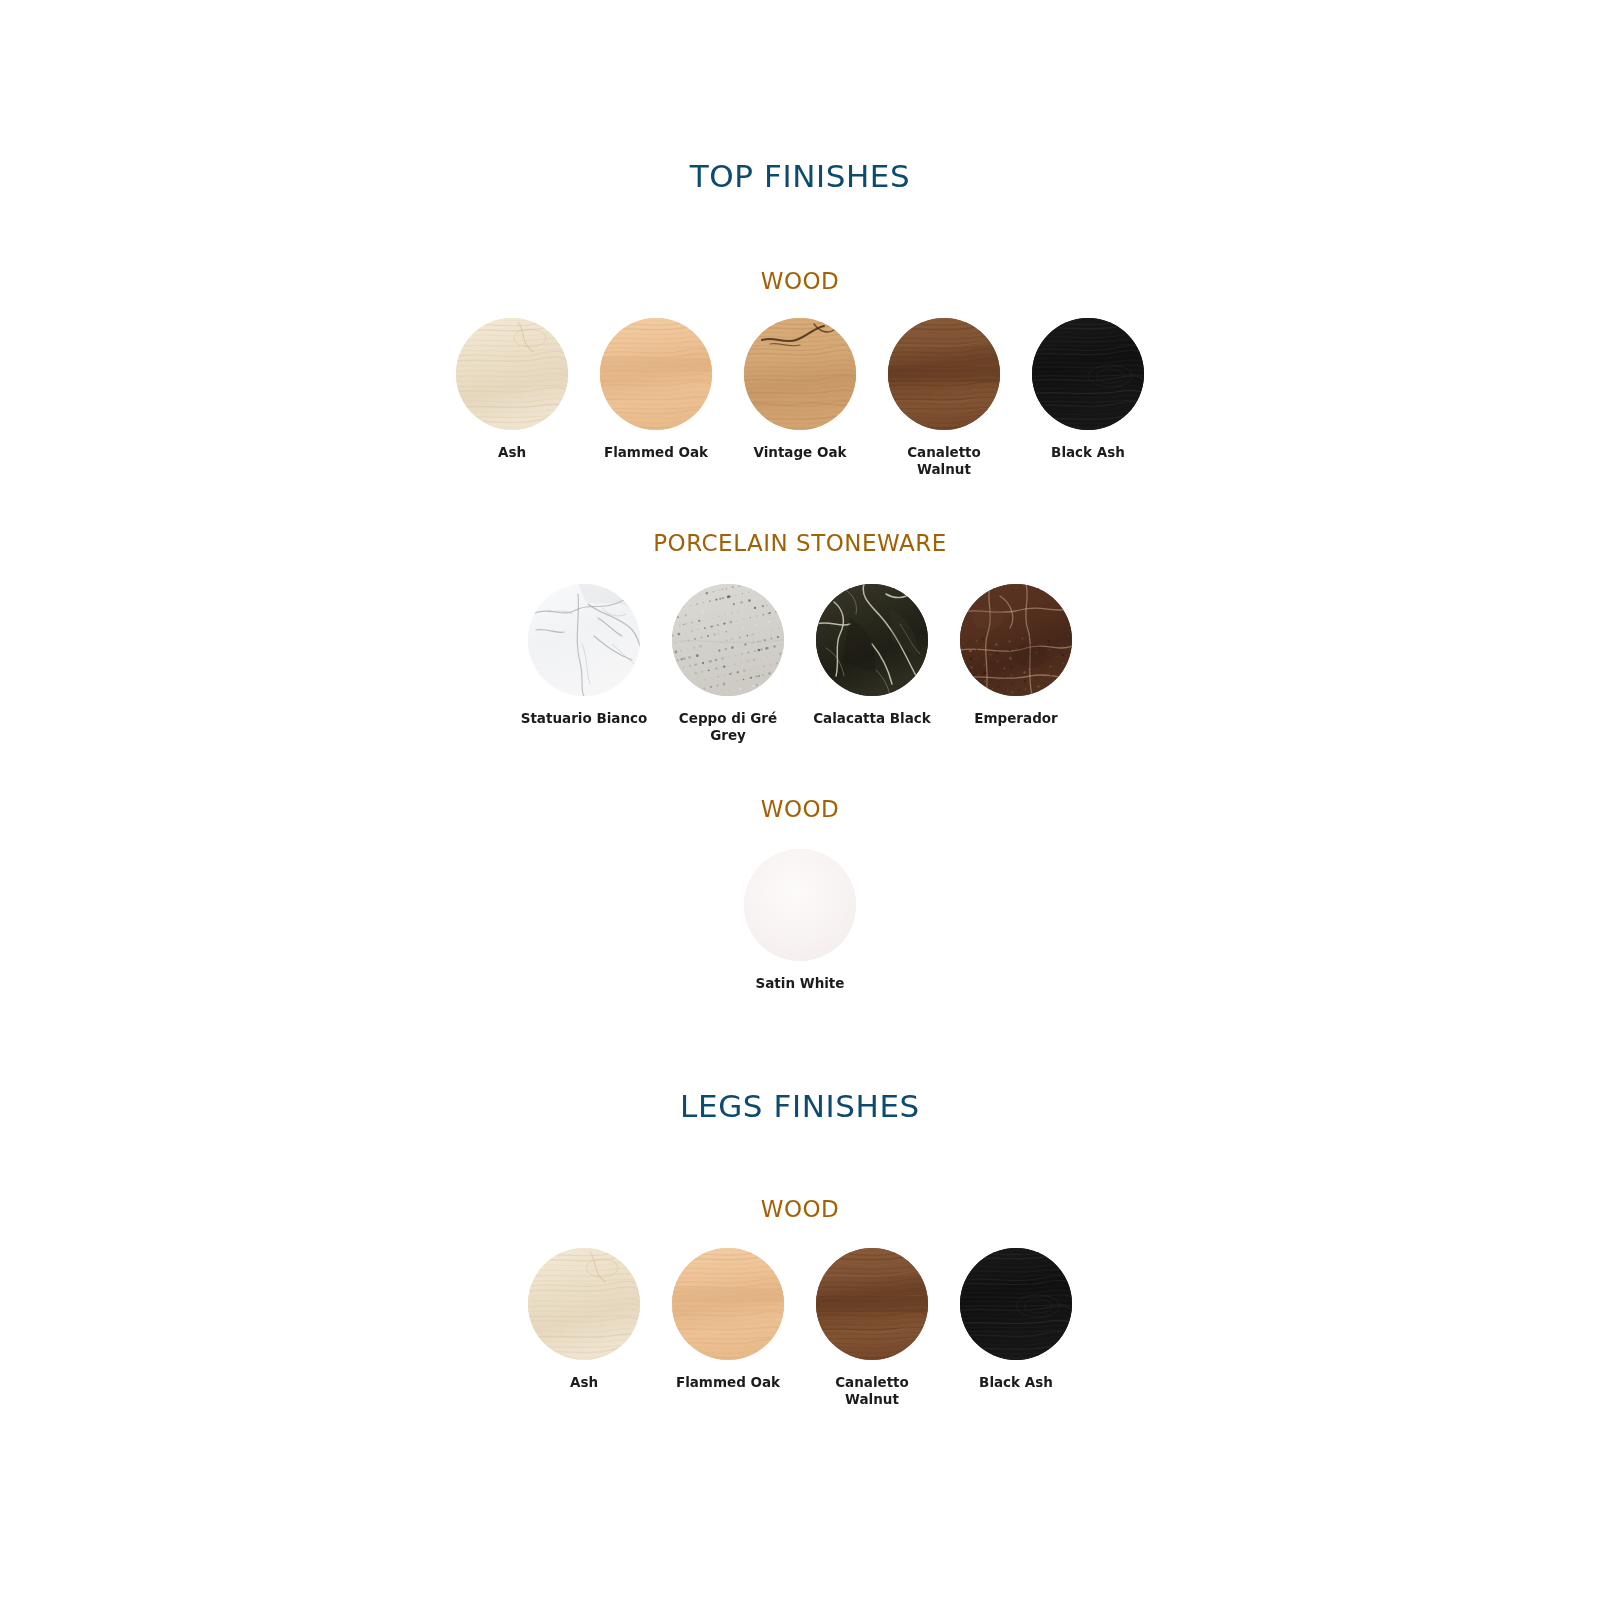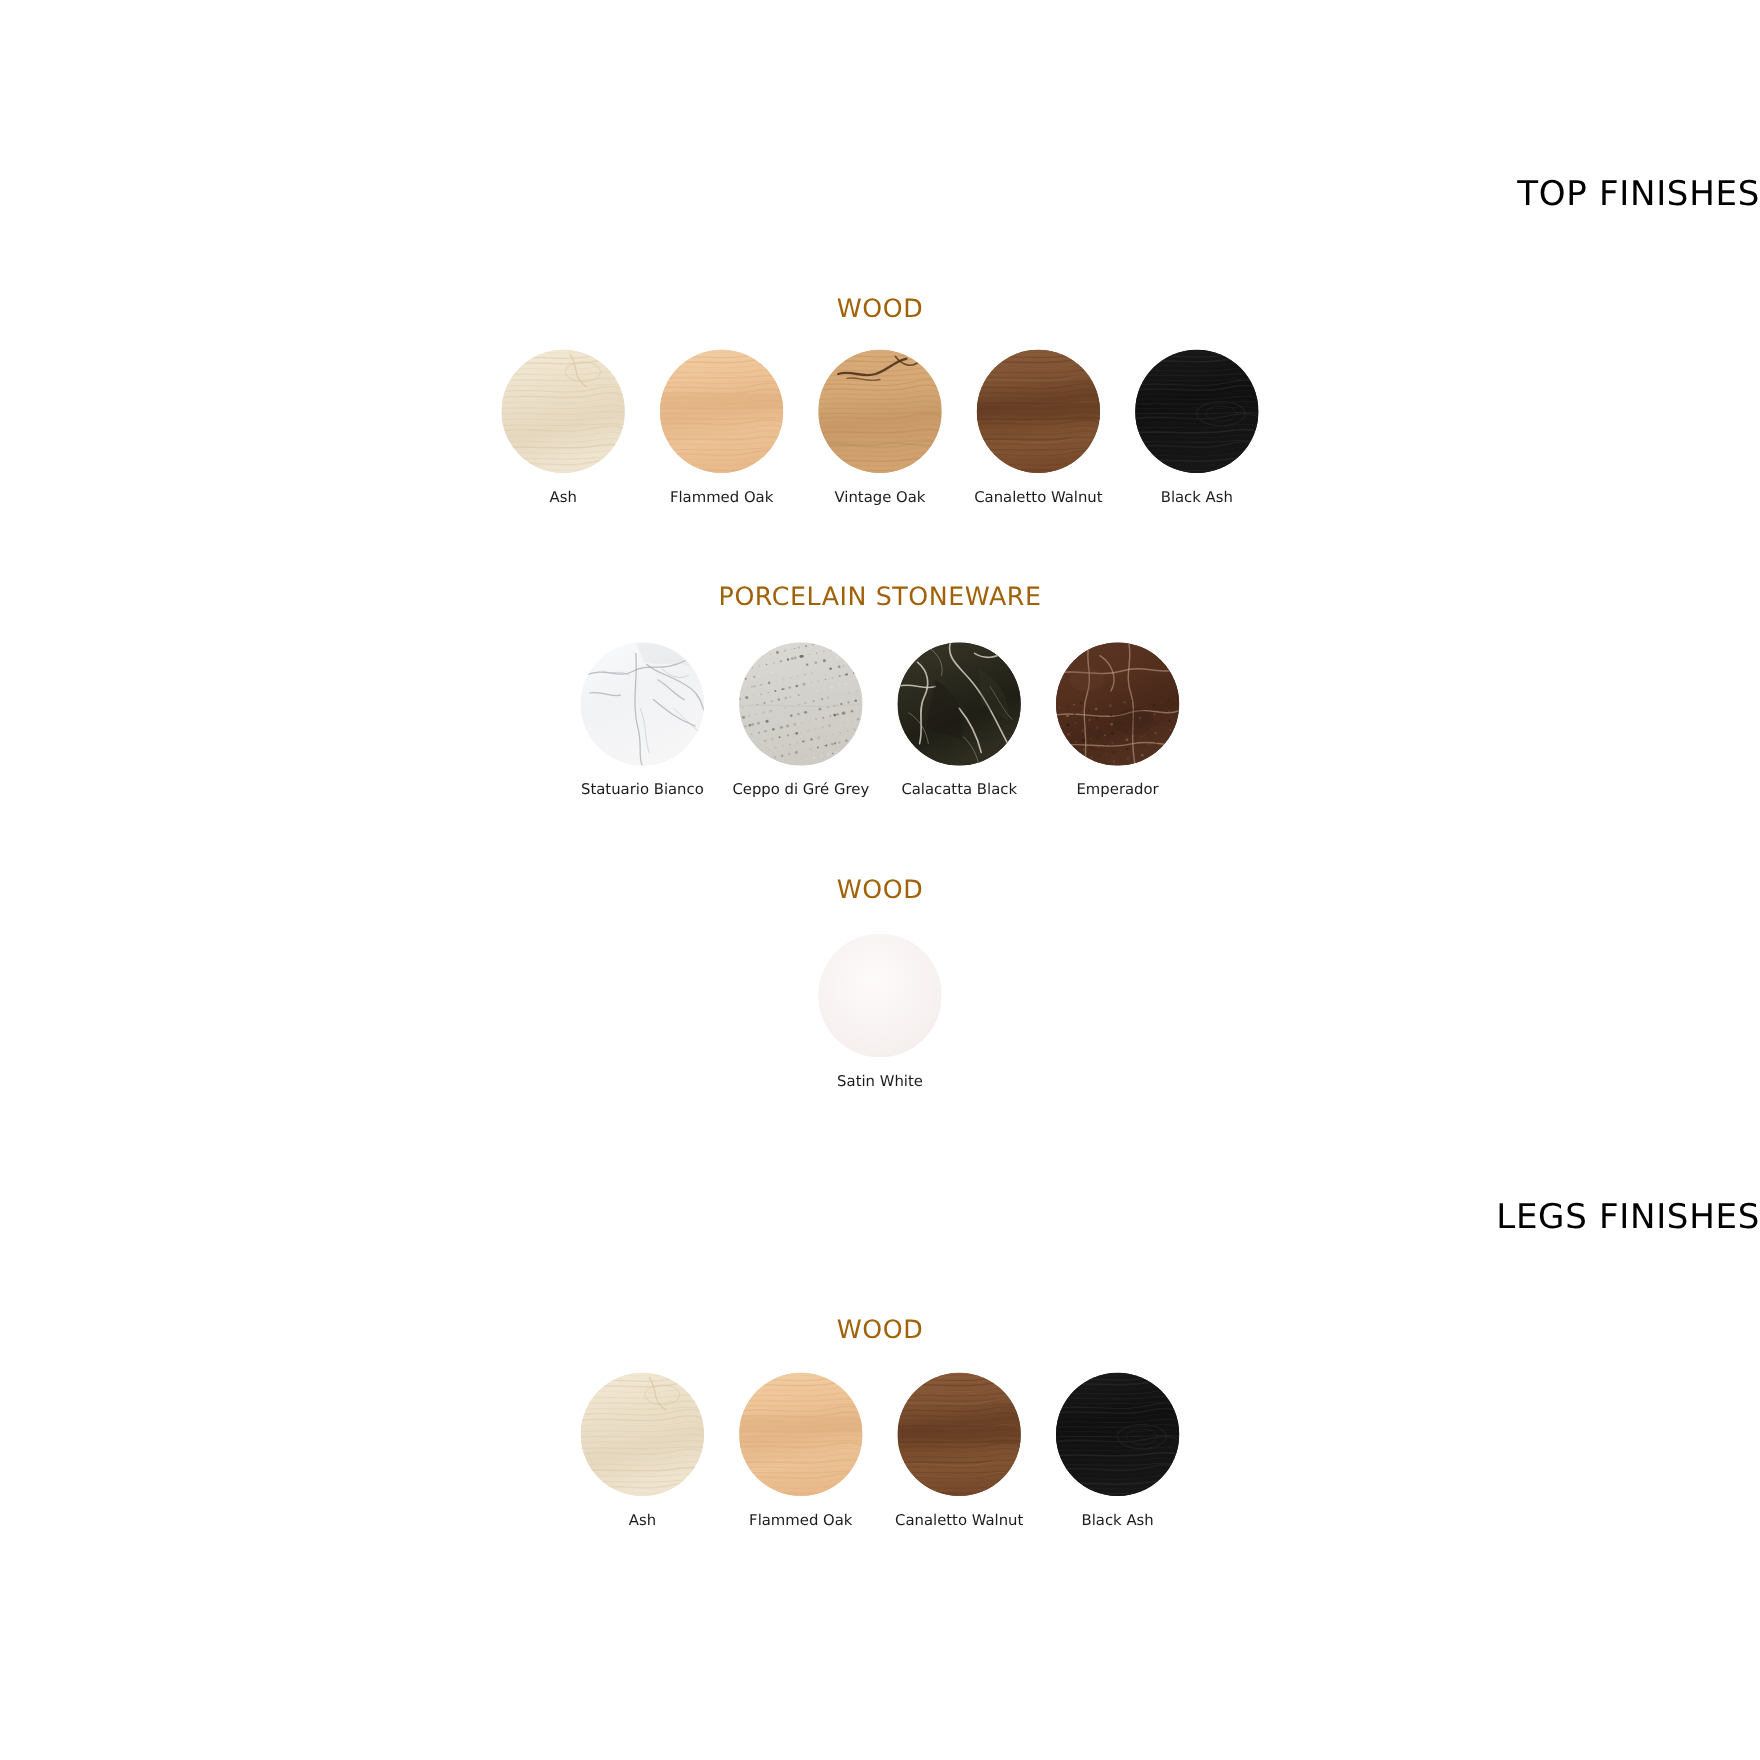--- a/index.html
+++ b/index.html
@@ -16,25 +16,25 @@
 
   .page {
     width: 1600px;
     height: 1600px;
     position: relative;
     background: #ffffff;
   }
 
   
   .main-title {
-    text-align: right;
+    text-align: center;
     font-size: 31px;
     font-weight: 400;
     letter-spacing: 0.6px;
-    color: #000000;
+    color: #0c4a6e;
   }
 
   .group-title {
     text-align: center;
     font-size: 23px;
     font-weight: 400;
     letter-spacing: 0.5px;
     color: #a16207;
   }
 
@@ -62,21 +62,21 @@
   }
 
   .swatch-disc svg { display: block; width: 112px; height: 112px; }
 
   .swatch-label {
     margin-top: 14px;
     font-size: 13.5px;
     line-height: 1.25;
     text-align: center;
     color: #1c1c1c;
-    font-weight: 400;
+    font-weight: 700;
     max-width: 132px;
     word-wrap: break-word;
   }
 
   
   .sec-top-title   { position: absolute; top: 158px;  left: 0; right: 0; }
   .sec-wood-title  { position: absolute; top: 268px;  left: 0; right: 0; }
   .sec-wood-row    { position: absolute; top: 318px;  left: 0; right: 0; }
   .sec-porc-title  { position: absolute; top: 530px;  left: 0; right: 0; }
   .sec-porc-row    { position: absolute; top: 584px;  left: 0; right: 0; }

